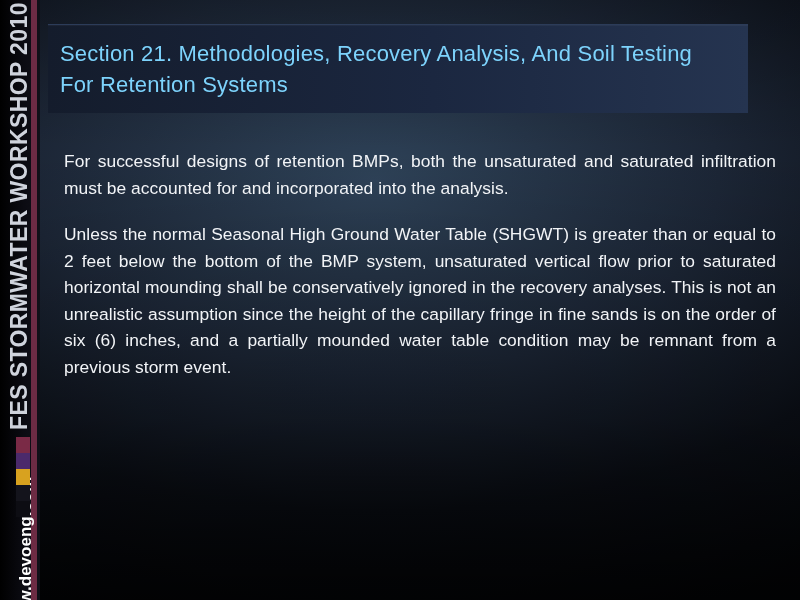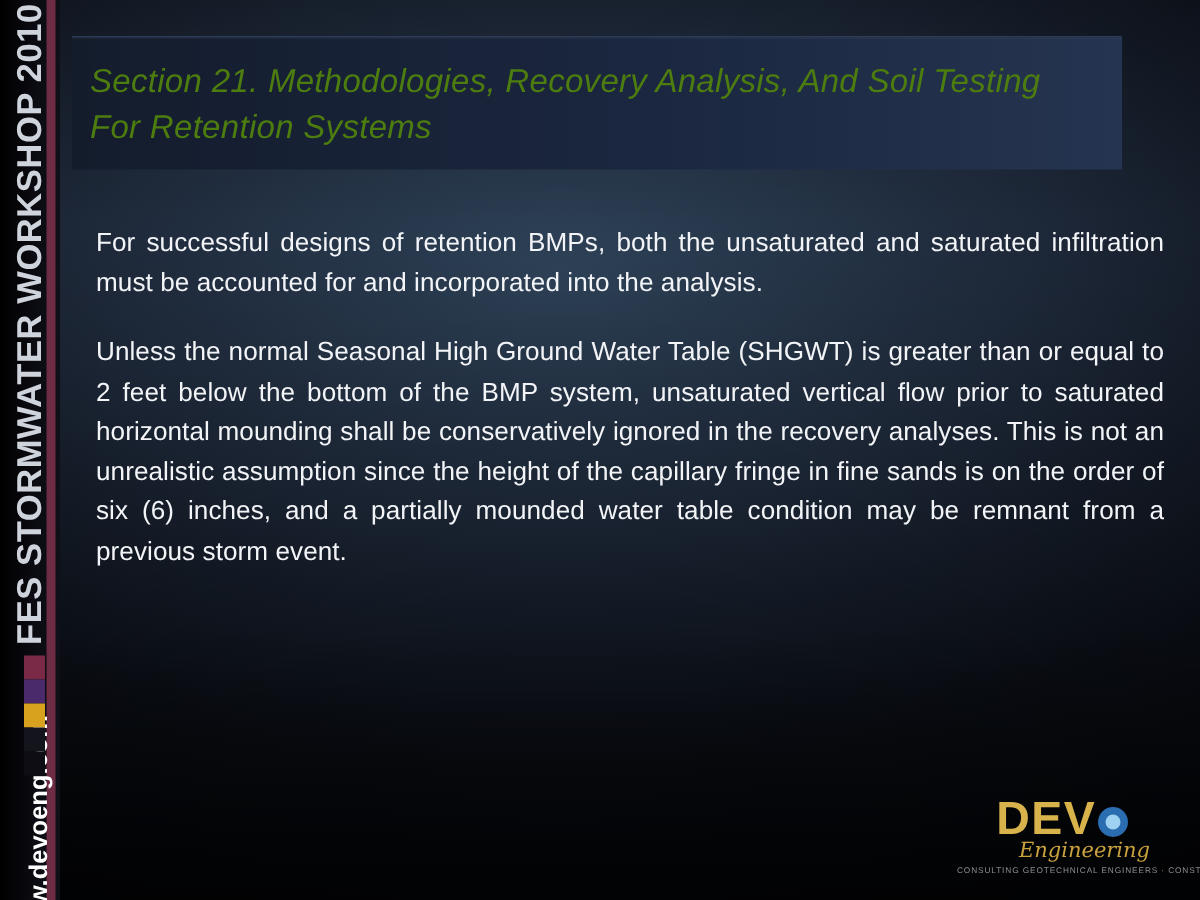--- a/index.html
+++ b/index.html
@@ -111,26 +111,25 @@
     height: 88px;
     background: linear-gradient(to right, #141c2c 0%, #1b2740 55%, #253450 100%);
     border-top: 1px solid #2c3c59;
     box-shadow: 0 1px 0 rgba(255,255,255,0.04) inset;
   }
   .title-text {
     position: absolute;
     left: 60px;
     top: 38px;
     width: 660px;
-    color: #4d7c0f;
+    color: #7dd3fc;
     font-size: 22px;
     line-height: 31px;
     font-weight: normal;
     letter-spacing: 0.2px;
-    font-style: italic;
   }
 
   
   .body-block {
     position: absolute;
     left: 52px;
     top: 148px;
     width: 724px;
     color: #f2f4f7;
     font-size: 17.4px;
@@ -222,19 +221,14 @@
   </div>
 
   <div class="title-box"></div>
   <div class="title-text">Section 21.  Methodologies, Recovery Analysis, And Soil Testing For Retention Systems</div>
 
   <div class="body-block">
     <p>For successful designs of retention BMPs, both the unsaturated and saturated infiltration must be accounted for and incorporated into the analysis.</p>
     <p>Unless the normal Seasonal High Ground Water Table (SHGWT) is greater than or equal to 2 feet below the bottom of the BMP system, unsaturated vertical flow prior to saturated horizontal mounding shall be conservatively ignored in the recovery analyses. This is not an unrealistic assumption since the height of the capillary fringe in fine sands is on the order of six (6) inches, and a partially mounded water table condition may be remnant from a previous storm event.</p>
   </div>
 
-  <div class="logo">
-    <div class="logo-main"><span>DEV</span><span class="logo-dot"></span></div>
-    <div class="logo-script">Engineering</div>
-    <div class="logo-sub">CONSULTING GEOTECHNICAL ENGINEERS · CONSTRUCTION MATERIALS TESTING</div>
-  </div>
 
 </div>
 
 </body></html>

